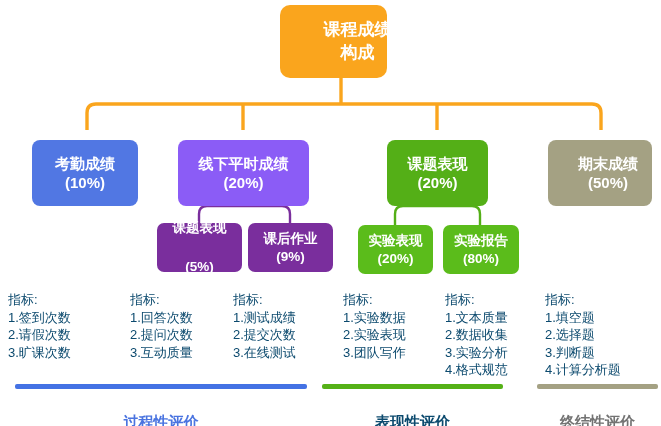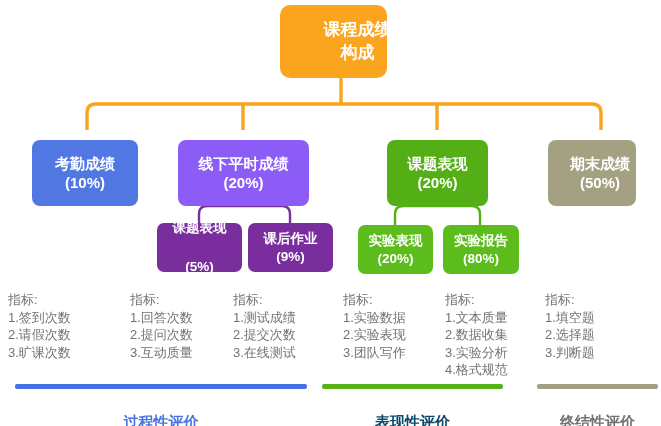--- a/index.html
+++ b/index.html
@@ -9,29 +9,29 @@
 
   .node{position:absolute;display:flex;flex-direction:column;align-items:center;justify-content:center;
         color:#ffffff;font-weight:bold;text-align:center;line-height:1.3;box-sizing:border-box;}
   .node .nl{white-space:nowrap;}
 
   .root-node{left:280px;top:5px;width:107px;height:73px;border-radius:10px;background:#FAA51D;font-size:17px;padding-left:48px;}
   .lv2{top:140px;height:66px;border-radius:8px;font-size:15px;}
   .n-attend{left:32px;width:106px;background:#5177E3;}
   .n-offline{left:178px;width:131px;background:#8b5cf6;}
   .n-exp{left:387px;width:101px;background:#54AF17;}
-  .n-final{left:548px;width:88px;background:#A4A183;padding-left:16px;}
+  .n-final{left:548px;width:104px;background:#A4A183;padding-left:16px;}
 
   .lv3{height:49px;border-radius:7px;font-size:13.5px;}
   .n-topic{left:157px;top:223px;width:85px;background:#7A2E9D;gap:21px;}
   .n-homework{left:248px;top:223px;width:85px;background:#7A2E9D;}
   .n-expperf{left:358px;top:225px;width:75px;background:#5BBC1B;}
   .n-expreport{left:443px;top:225px;width:76px;background:#5BBC1B;}
 
-  .ind{position:absolute;top:291px;font-size:13px;line-height:17.5px;color:#737373;}
+  .ind{position:absolute;top:291px;font-size:13px;line-height:17.5px;color:#0c4a6e;}
   .ind div{white-space:nowrap;}
 
   .fgroup{position:absolute;top:384px;text-align:center;}
   .fbar{height:4.5px;border-radius:2px;}
   .flabel{margin-top:24px;font-size:15px;font-weight:bold;white-space:nowrap;}
 </style>
 </head>
 <body>
 
 <div class="canvas">
@@ -121,20 +121,21 @@
     <div>1.文本质量</div>
     <div>2.数据收集</div>
     <div>3.实验分析</div>
     <div>4.格式规范</div>
   </div>
   <div class="ind" style="left:545px">
     <div>指标:</div>
     <div>1.填空题</div>
     <div>2.选择题</div>
     <div>3.判断题</div>
+    <div>4.计算分析题</div>
   </div>
 
   <div class="fgroup" style="left:15px;width:292px">
     <div class="fbar" style="background:#4472E4"></div>
     <div class="flabel" style="color:#4A74E0">过程性评价</div>
   </div>
   <div class="fgroup" style="left:322px;width:181px">
     <div class="fbar" style="background:#55B117"></div>
     <div class="flabel" style="color:#0c4a6e">表现性评价</div>
   </div>

